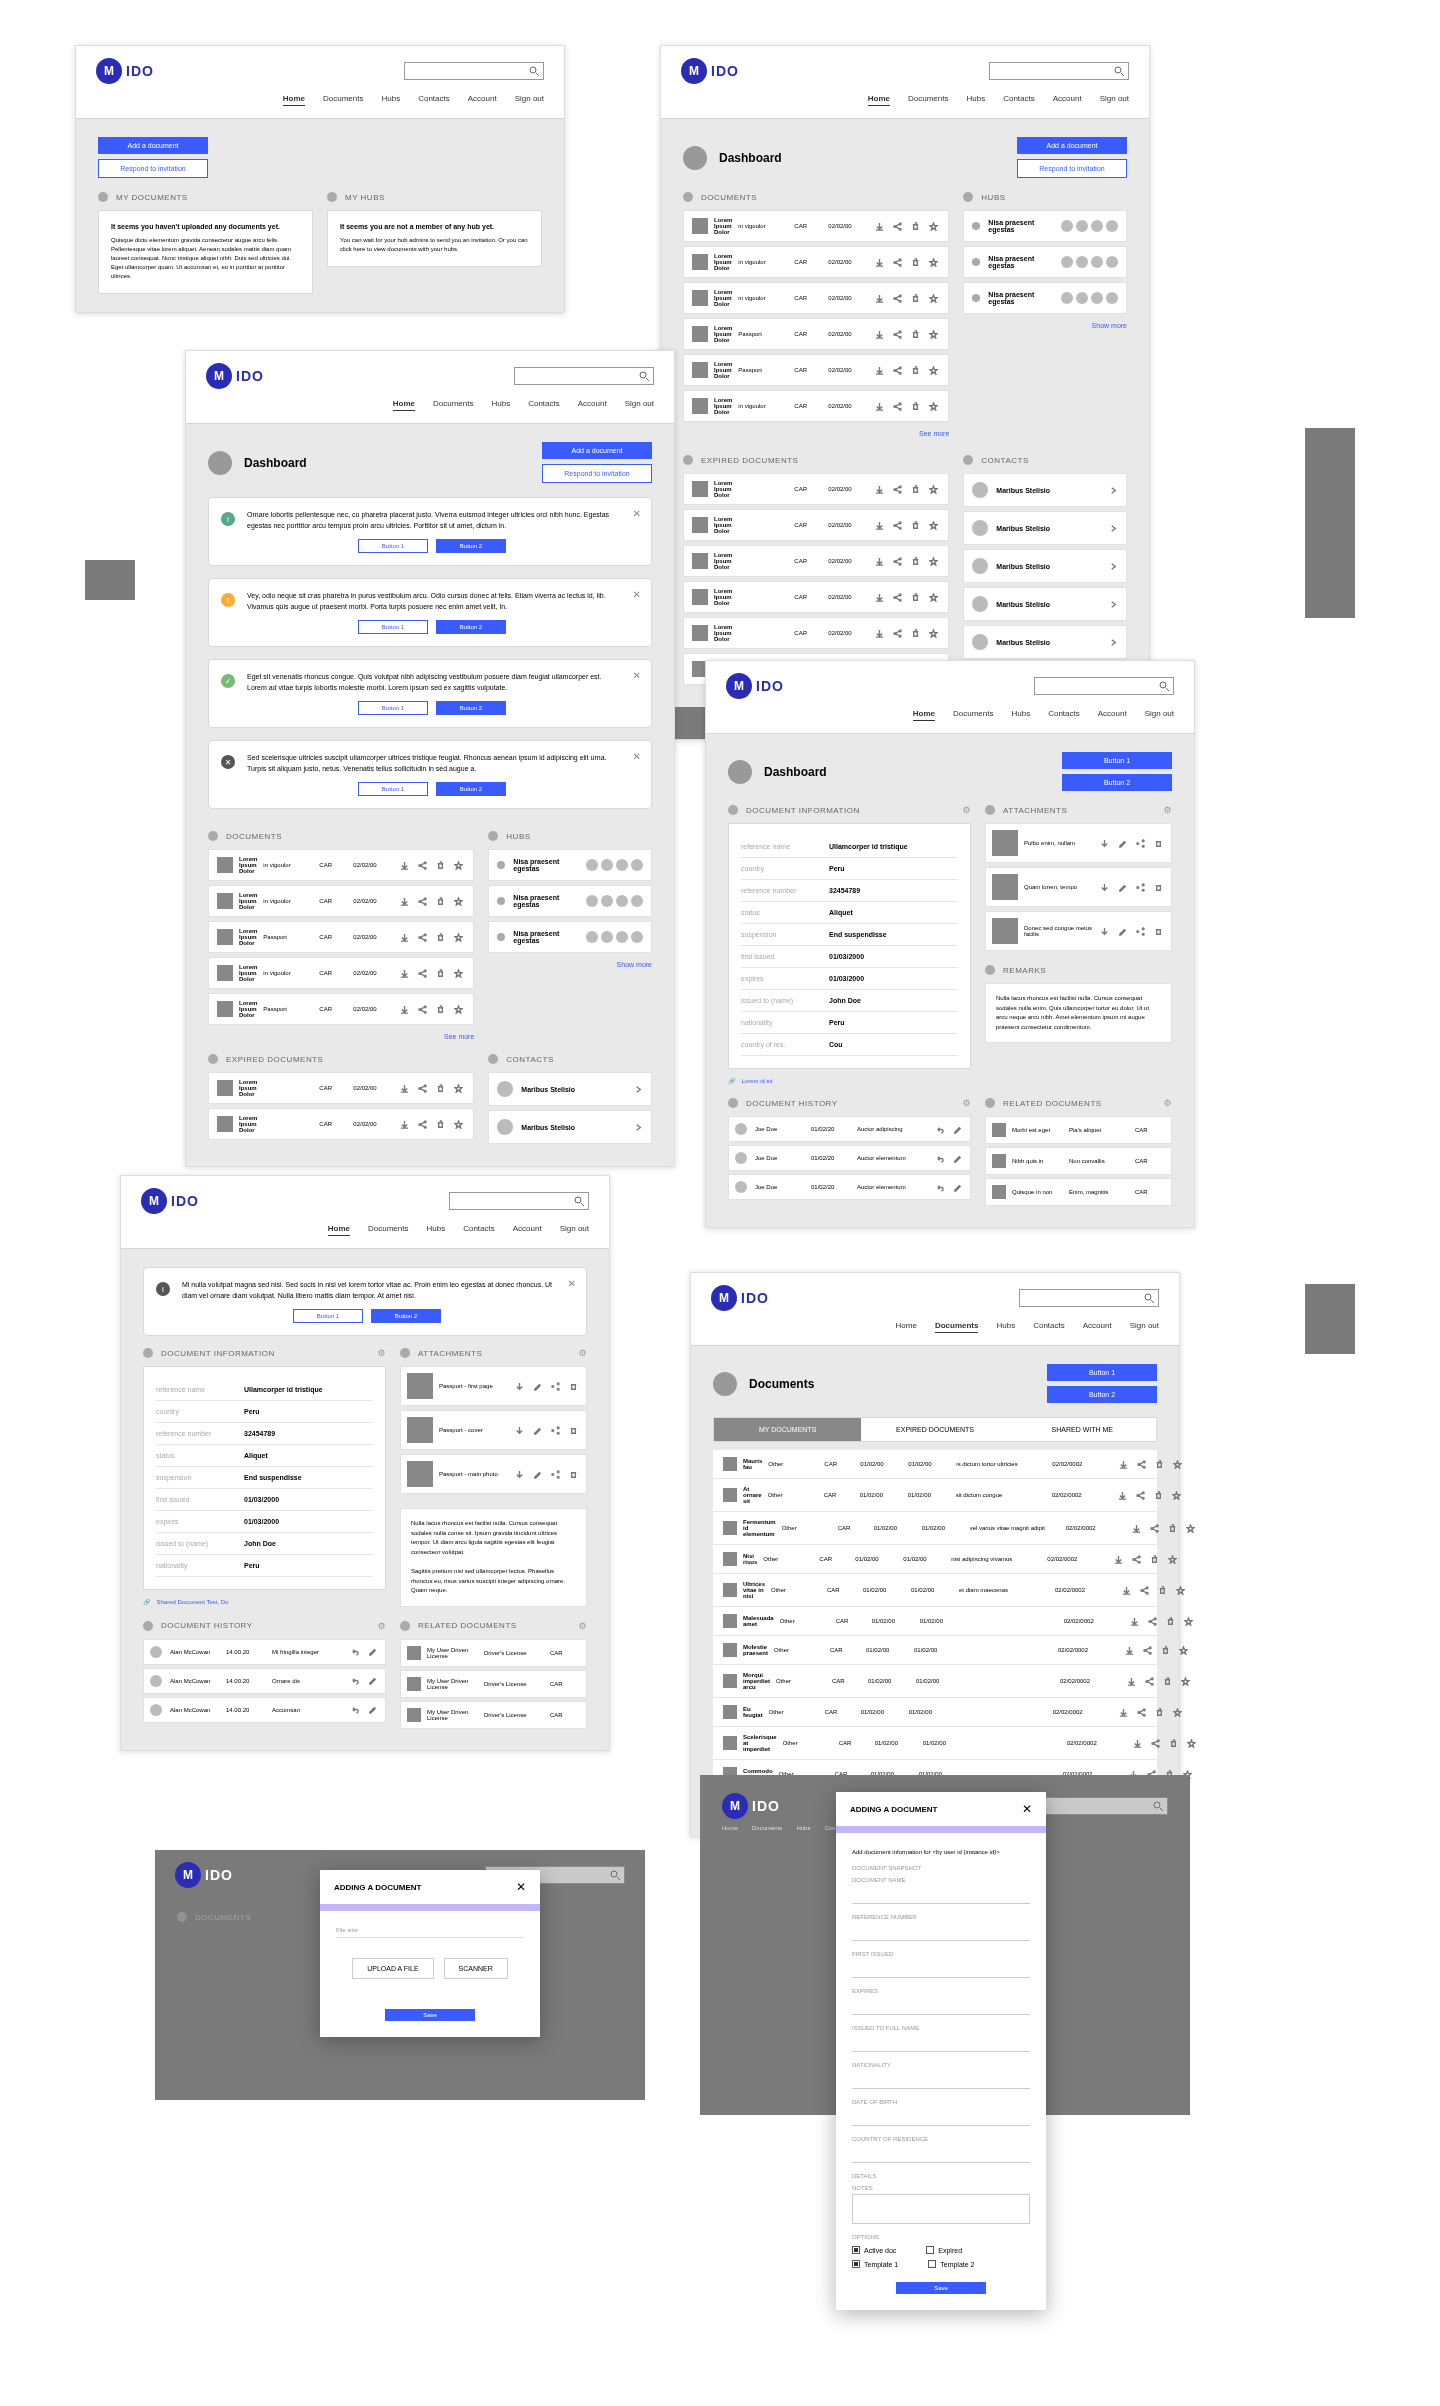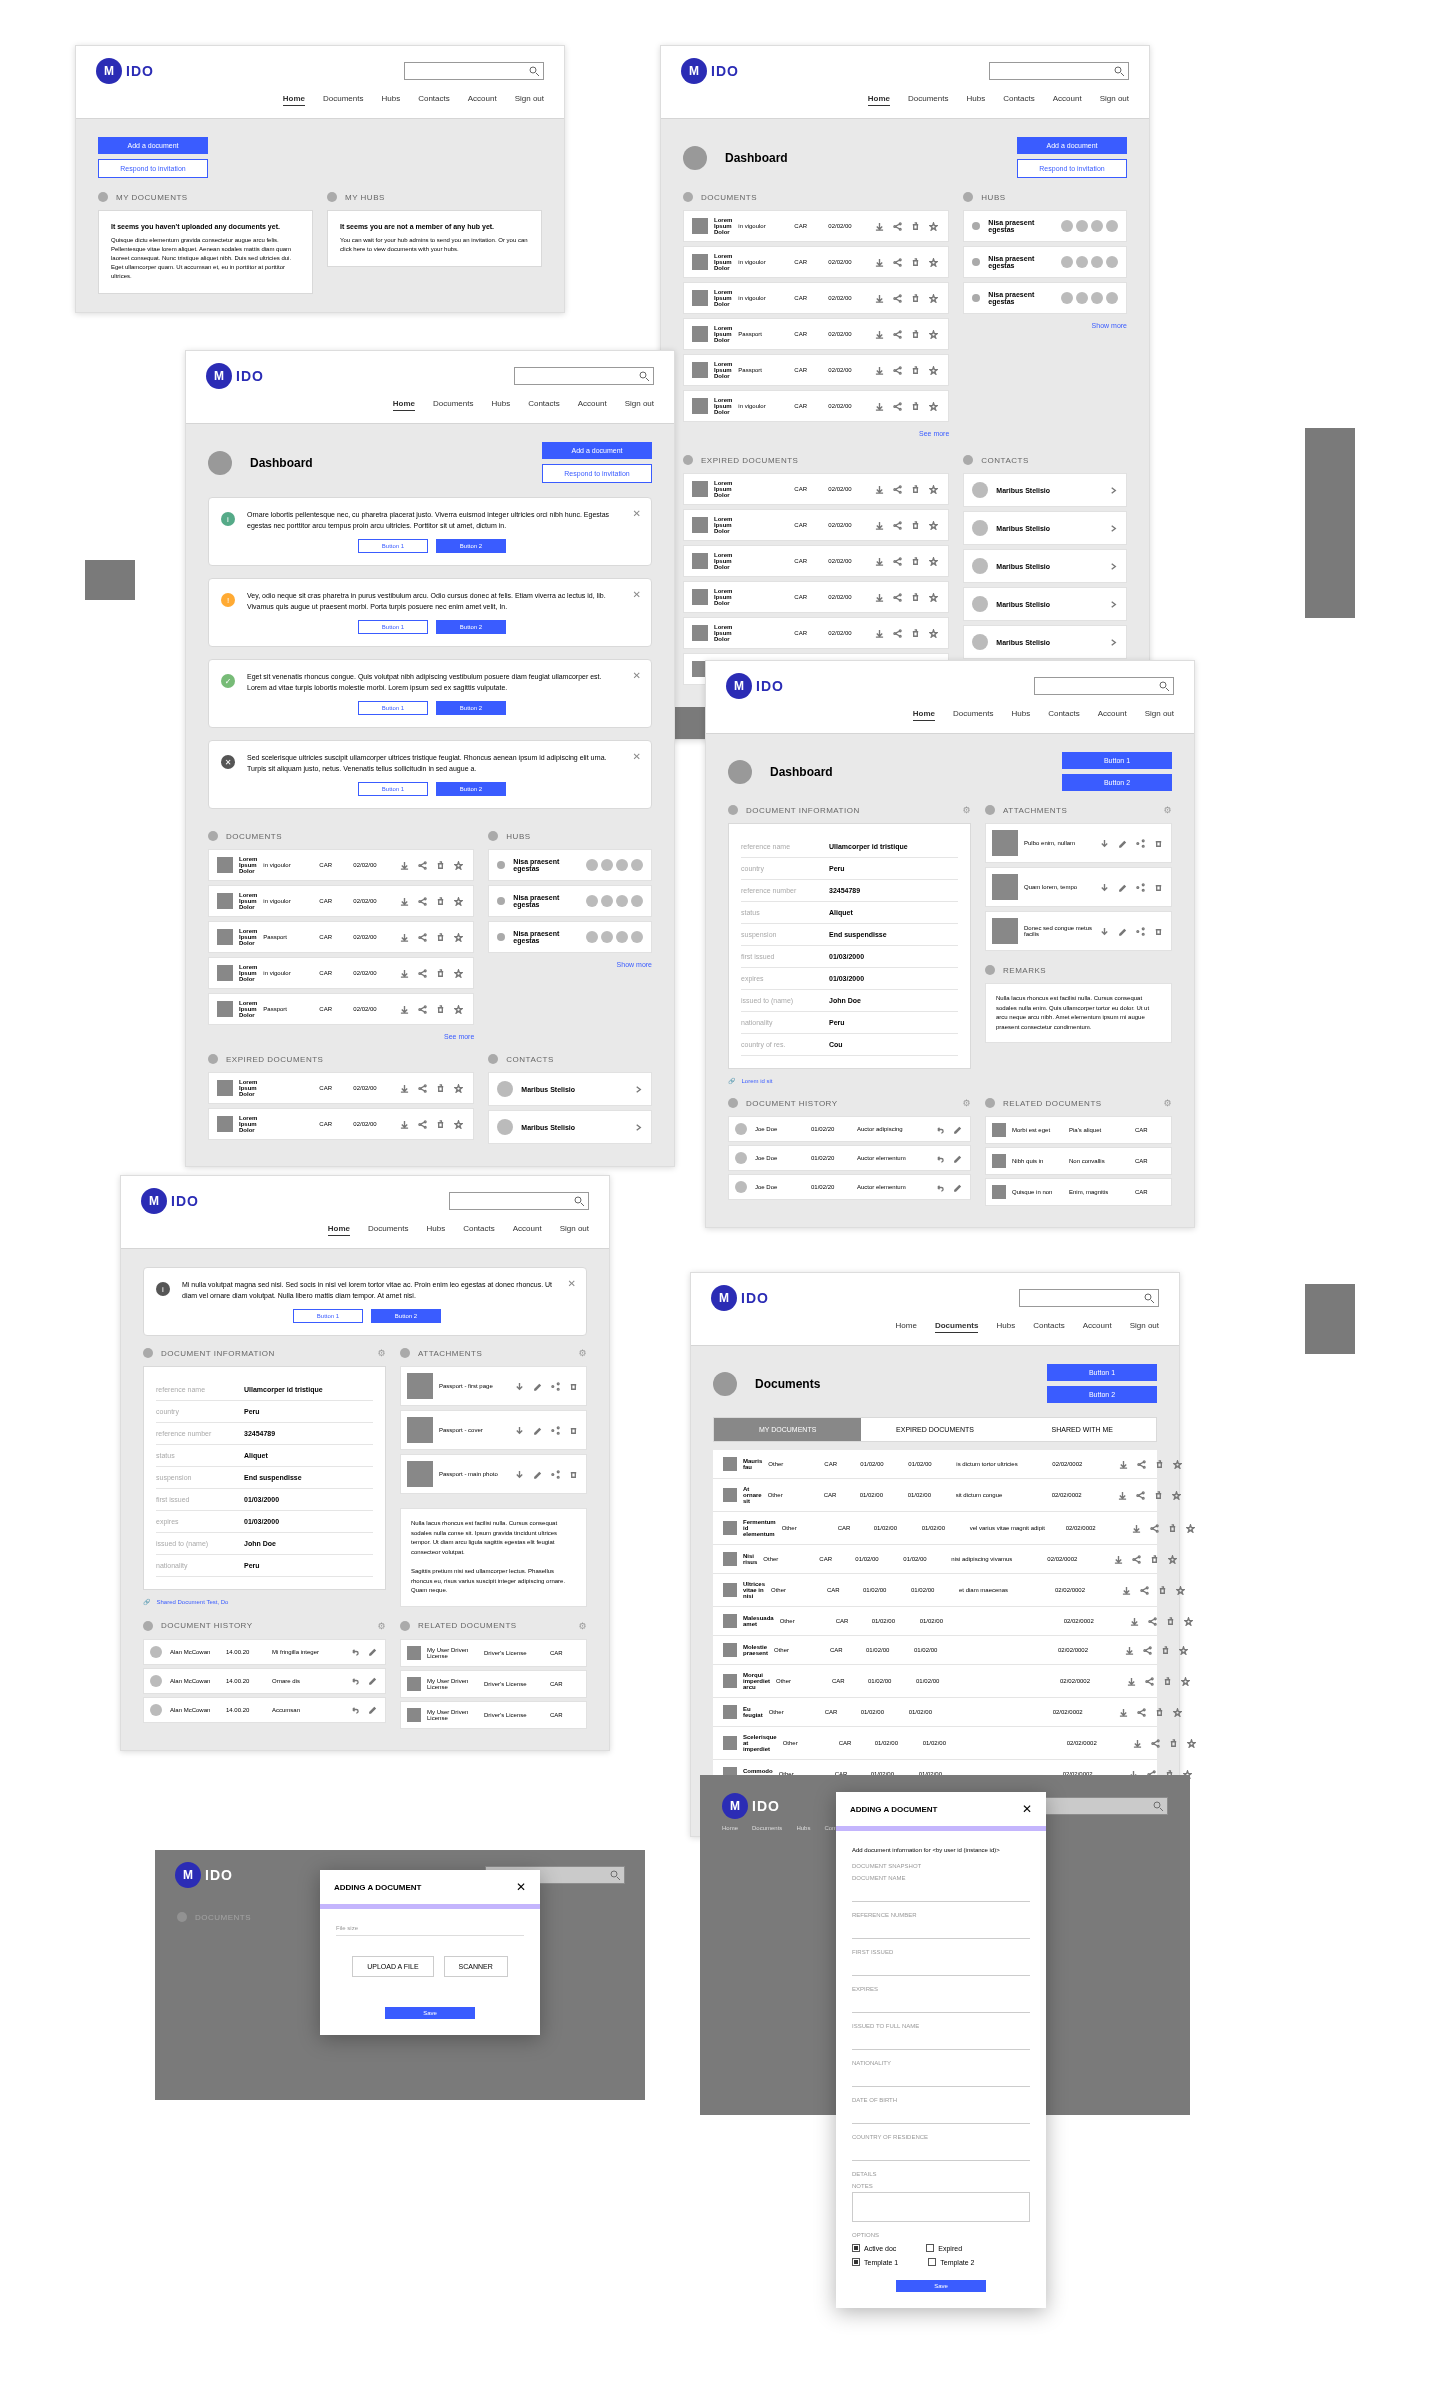--- a/index.html
+++ b/index.html
@@ -16,21 +16,21 @@
   .logo-circle { width: 26px; height: 26px; border-radius: 50%; background: #2b2cb5; color: #fff; display: flex; align-items: center; justify-content: center; font-weight: bold; font-size: 12px; }
   .logo-text { font-weight: bold; color: #2b2cb5; font-size: 14px; letter-spacing: 1px; }
   .search { width: 140px; height: 18px; border: 1px solid #999; background: #fff; display: flex; align-items: center; justify-content: flex-end; padding: 0 4px; }
   .search svg { width: 10px; height: 10px; stroke: #666; fill: none; }
   .topnav { display: flex; justify-content: flex-end; gap: 18px; padding: 4px 20px 12px; font-size: 8px; color: #333; border-bottom: 1px solid #d5d5d5; }
   .topnav span { cursor: pointer; }
   .topnav span.active { font-weight: bold; border-bottom: 1px solid #333; padding-bottom: 2px; }
 
   .page { background: #e9e9e9; padding: 18px 22px; }
   .page-title-row { display: flex; justify-content: space-between; align-items: center; margin-bottom: 14px; }
-  .page-title-row .left { display: flex; align-items: center; gap: 18px; }
+  .page-title-row .left { display: flex; align-items: center; gap: 12px; }
   .avatar { width: 24px; height: 24px; border-radius: 50%; background: #999; }
   .page-title { font-size: 12px; font-weight: bold; }
   .btns-col { display: flex; flex-direction: column; gap: 5px; }
   .btn { font-size: 7px; padding: 5px 10px; border: none; cursor: pointer; text-align: center; min-width: 110px; }
   .btn.primary { background: #3a5cff; color: #fff; }
   .btn.outline { background: #fff; color: #3a5cff; border: 1px solid #3a5cff; }
   .btn.sm { min-width: 70px; padding: 3px 6px; font-size: 6px; }
 
   .card { background: #fff; border: 1px solid #d9d9d9; padding: 12px; }
   .row2 { display: grid; grid-template-columns: 1fr 1fr; gap: 14px; }
@@ -68,21 +68,21 @@
 
   .tabs { display: flex; background: #fff; border: 1px solid #d9d9d9; }
   .tabs .tab { flex: 1; text-align: center; padding: 8px; font-size: 7px; cursor: pointer; }
   .tabs .tab.active { background: #888; color: #fff; }
 
   .biglist .row { display: grid; grid-template-columns: 14px 1fr 50px 30px 42px 42px 90px 60px 12px 12px 12px 12px; gap: 6px; align-items: center; background: #fff; border-bottom: 1px solid #e5e5e5; padding: 7px 10px; font-size: 6px; }
   .biglist .row .thumb { width: 14px; height: 14px; background: #888; }
 
   .overlay-screen { position: absolute; background: #7a7a7a; }
   .modal { position: absolute; background: #fff; box-shadow: 0 4px 20px rgba(0,0,0,0.3); }
-  .modal .mhead { display: flex; justify-content: space-between; align-items: center; padding: 10px 14px; font-size: 8px; font-weight: bold; border-bottom: 5px solid #c4b5fd; }
+  .modal .mhead { display: flex; justify-content: space-between; align-items: center; padding: 10px 14px; font-size: 8px; font-weight: bold; border-bottom: 7px solid #c4b5fd; }
   .modal .mhead .x { font-size: 12px; cursor: pointer; font-weight: normal; }
   .modal .mbody { padding: 16px; font-size: 7px; }
   .upload-btn { border: 1px solid #ccc; padding: 6px 14px; font-size: 7px; background: #fff; cursor: pointer; }
   .form-field { margin-bottom: 10px; }
   .form-field label { display: block; font-size: 6px; color: #999; margin-bottom: 3px; text-transform: uppercase; }
   .form-field input, .form-field .fake-input { width: 100%; border: none; border-bottom: 1px solid #ccc; padding: 4px 0; font-size: 8px; background: transparent; }
   .radio { display: inline-flex; align-items: center; gap: 4px; font-size: 7px; margin-right: 30px; }
   .radio .r { width: 8px; height: 8px; border: 1px solid #555; }
   .radio .r.checked::after { content: ''; display: block; width: 4px; height: 4px; background: #333; margin: 1px; }
 

